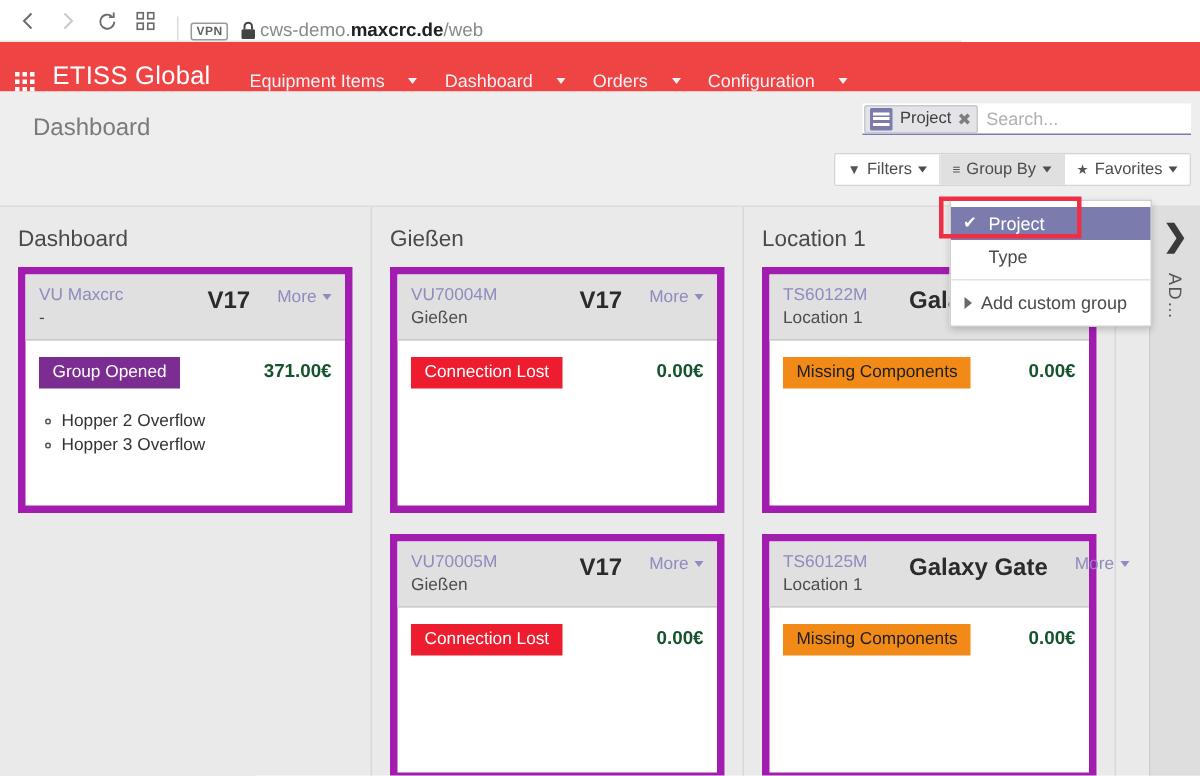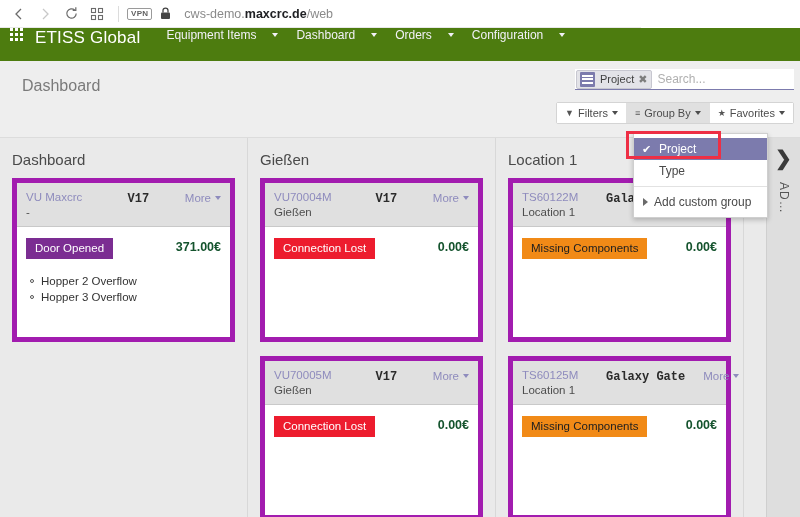--- a/index.html
+++ b/index.html
@@ -7,21 +7,21 @@
     width: 800px; height: 517px;
     font-family: "Liberation Sans", sans-serif;
     background: #ffffff;
     overflow: hidden;
   }
 
   
   .browser-bar {
     height: 28px; width: 641px;
     background: #ffffff;
-    display: flex; align-items: center;
+    display: flex; align-items: flex-end;
     padding: 0 6px;
     border-bottom: 1px solid #e8e8e8;
   }
   .nav-btn {
     width: 26px; height: 26px;
     display: flex; align-items: center; justify-content: center;
     color: #6b6b6b;
   }
   .nav-btn.disabled { color: #c8c8c8; }
   .nav-btn svg { display: block; }
@@ -34,32 +34,32 @@
     font-size: 8px; font-weight: bold;
     color: #5f5f5f;
     border: 1px solid #9a9a9a;
     border-radius: 2px;
     padding: 1px 3px;
     letter-spacing: .3px;
     line-height: 1;
   }
   .lock-icon { margin-left: 8px; color: #444; display: flex; align-items: center; }
   .url-text {
-    margin-left: 13px;
+    margin-left: 2px;
     font-size: 12.5px;
     color: #8a8a8a;
     white-space: nowrap;
   }
   .url-text .strong { color: #202124; font-weight: bold; }
 
   
   .navbar {
     height: 33px; width: 800px;
-    background: #4d7c0f;
-    display: flex; align-items: flex-start;
+    background: #ef4444;
+    display: flex; align-items: flex-end;
     padding-left: 10px;
     color: #ffffff;
   }
   .apps-grid {
     display: grid;
     grid-template-columns: repeat(3, 3px);
     grid-template-rows: repeat(3, 3px);
     gap: 2px;
     margin-right: 12px;
   }
@@ -233,27 +233,26 @@
     border-bottom: 1px solid #c9c9c9;
     display: flex; align-items: flex-start;
     padding: 7px 9px 6px 9px;
     min-height: 38px;
   }
   .card-ids { flex: 0 0 auto; width: 84px; line-height: 1.3; }
   .card-code { font-size: 11.5px; color: #8e8bbd; display: block; }
   .card-sub { font-size: 11.5px; color: #4d4d4d; display: block; }
   .card-model {
     flex: 1;
-    text-align: center;
-    font-size: 12px;
+    text-align: right;
+    font-size: 16px;
     font-weight: bold;
     color: #2b2b2b;
     padding-top: 2px;
     white-space: nowrap;
-    font-family: Liberation Mono, monospace;
   }
   .card-more {
     flex: 0 0 auto;
     font-size: 11.5px;
     color: #8e8bbd;
     display: flex; align-items: center; gap: 4px;
     padding-top: 2px;
     margin-left: 18px;
   }
   .card-body {
@@ -437,21 +436,21 @@
           <span class="card-sub">-</span>
         </div>
         <div class="card-model">V17</div>
         <div class="card-more">
           <span>More</span>
           <span class="caret"></span>
         </div>
       </div>
       <div class="card-body">
         <div class="body-top">
-          <span class="badge purple">Door Opened</span>
+          <span class="badge purple">Group Opened</span>
           <span class="amount">371.00€</span>
         </div>
         <div class="alert-list">
           <div class="alert-item">
             <span class="alert-dot"></span>
             <span>Hopper 2 Overflow</span>
           </div>
           <div class="alert-item">
             <span class="alert-dot"></span>
             <span>Hopper 3 Overflow</span>

